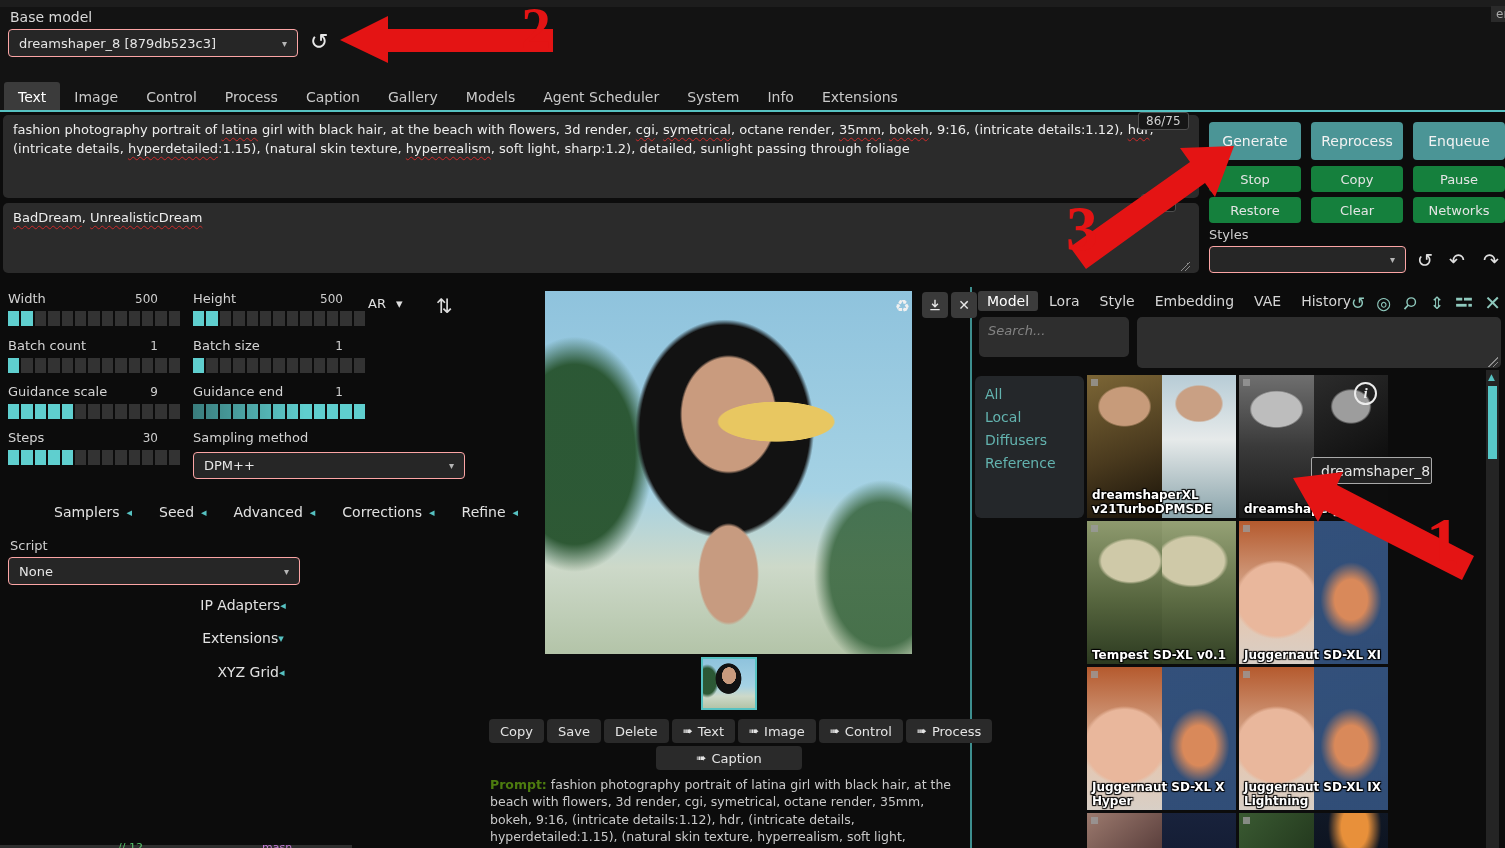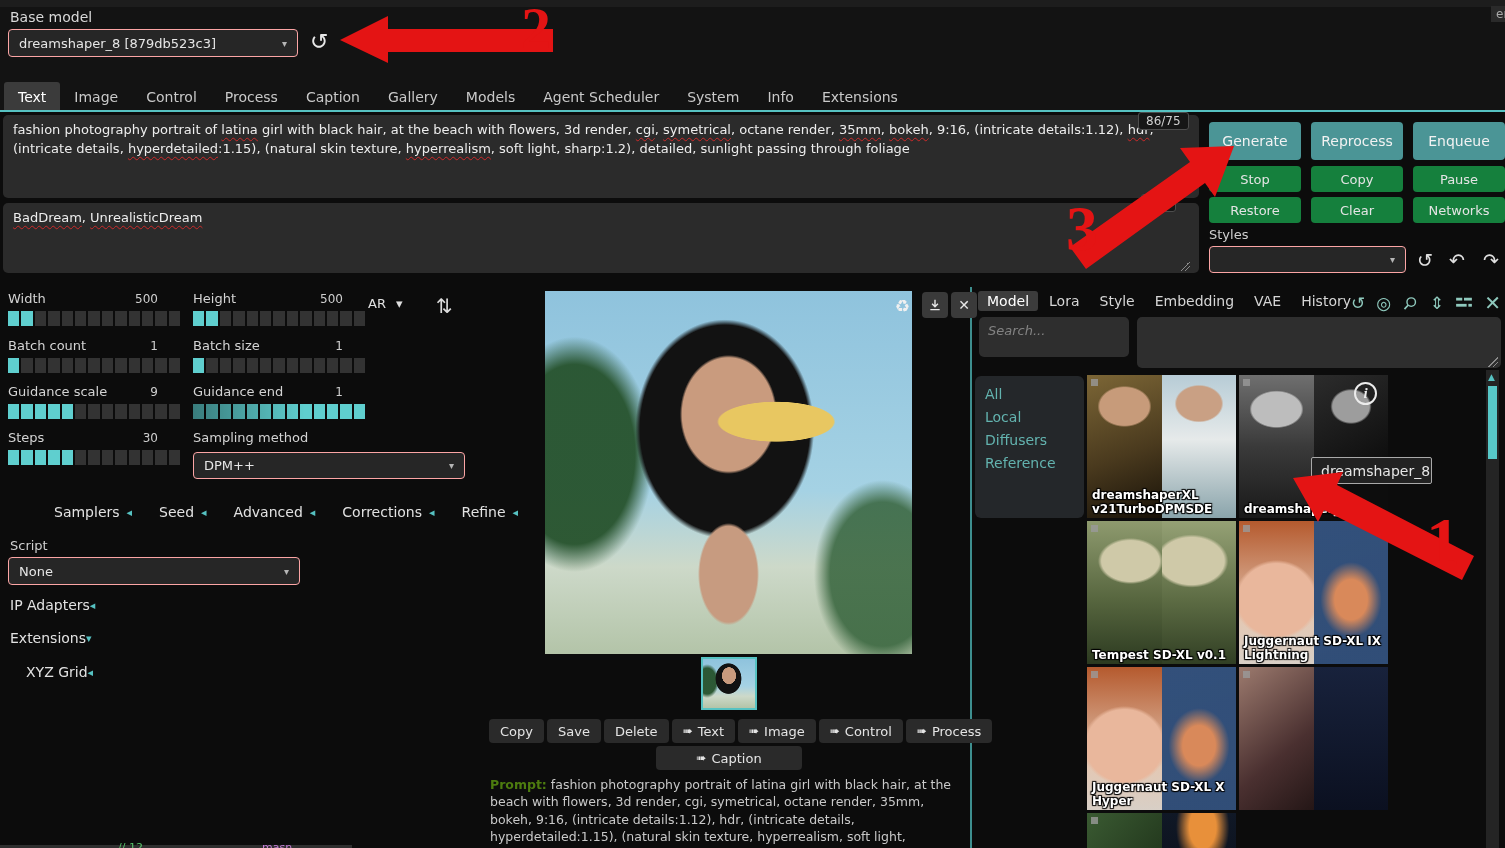--- a/index.html
+++ b/index.html
@@ -48,21 +48,21 @@
   .segbar.shade:after{content:"";position:absolute;inset:0;background:linear-gradient(90deg,rgba(0,0,0,.4),transparent 65%);pointer-events:none;}
   #ar-select{left:368px;top:296px;width:58px;font-size:13px;color:#e0e0e0;display:flex;gap:10px;align-items:center;cursor:pointer;}
   #ar-swap{left:436px;top:294px;font-size:20px;color:#dcdcdc;cursor:pointer;}
   #sampling-cell{left:193px;top:430px;width:272px;}
   #sampling-select{margin-top:7px;width:272px;height:27px;}
   #accordion-row{left:10px;top:504px;width:470px;display:flex;gap:27px;margin-left:44px;}
   .acc{display:flex;align-items:center;gap:7px;font-size:14px;color:#e2e2e2;cursor:pointer;}
   .tri{color:var(--accent);font-size:11px;}
   #script-label{left:10px;top:538px;font-size:13px;color:#cfcfcf;}
   #script-select{left:8px;top:557px;width:292px;height:28px;}
-  .sectionrow{position:absolute;left:10px;width:466px;display:flex;justify-content:flex-start;align-items:center;font-size:14px;color:#e2e2e2;cursor:pointer;}
+  .sectionrow{position:absolute;left:10px;width:466px;display:flex;justify-content:center;align-items:center;font-size:14px;color:#e2e2e2;cursor:pointer;}
   .sectionrow.indent{padding-left:16px;}
   
   #divider{left:970px;top:287px;width:2px;height:561px;background:#3e8f8f;}
   #main-image{left:545px;top:291px;width:367px;height:363px;background:
       radial-gradient(26% 9% at 63% 36%, #e8c761 0 60%, rgba(0,0,0,0) 62%),
       radial-gradient(21% 26% at 50% 34%, #c99b7e 0 60%, rgba(0,0,0,0) 63%),
       radial-gradient(13% 22% at 50% 78%, #c79b80 0 60%, rgba(0,0,0,0) 64%),
       radial-gradient(42% 52% at 49% 38%, #121212 0 55%, rgba(0,0,0,0) 58%),
       radial-gradient(30% 45% at 8% 45%, rgba(38,82,44,.95) 0 55%, rgba(0,0,0,0) 72%),
       radial-gradient(26% 36% at 92% 78%, rgba(52,98,58,.85) 0 55%, rgba(0,0,0,0) 72%),
@@ -502,27 +502,33 @@
     <div class="card">
       <div class="half hl t-tmp-l"></div>
       <div class="half hr t-tmp-r"></div>
       <div class="dot"></div>
       <div class="cardlabel">Tempest SD-XL v0.1</div>
     </div>
     <div class="card">
       <div class="half hl t-jug-l"></div>
       <div class="half hr t-jug-r"></div>
       <div class="dot"></div>
-      <div class="cardlabel">Juggernaut SD-XL IX Lightning</div>
+      <div class="cardlabel">Juggernaut SD-XL XI</div>
     </div>
     <div class="card">
       <div class="half hl t-jug-l"></div>
       <div class="half hr t-jug-r"></div>
       <div class="dot"></div>
       <div class="cardlabel">Juggernaut SD-XL X Hyper</div>
+    </div>
+    <div class="card">
+      <div class="half hl t-jug-l"></div>
+      <div class="half hr t-jug-r"></div>
+      <div class="dot"></div>
+      <div class="cardlabel">Juggernaut SD-XL IX Lightning</div>
     </div>
     <div class="card">
       <div class="half hl t-p7-l"></div>
       <div class="half hr t-p7-r"></div>
       <div class="dot"></div>
     </div>
     <div class="card">
       <div class="half hl t-p8-l"></div>
       <div class="half hr t-p8-r"></div>
       <div class="dot"></div>

